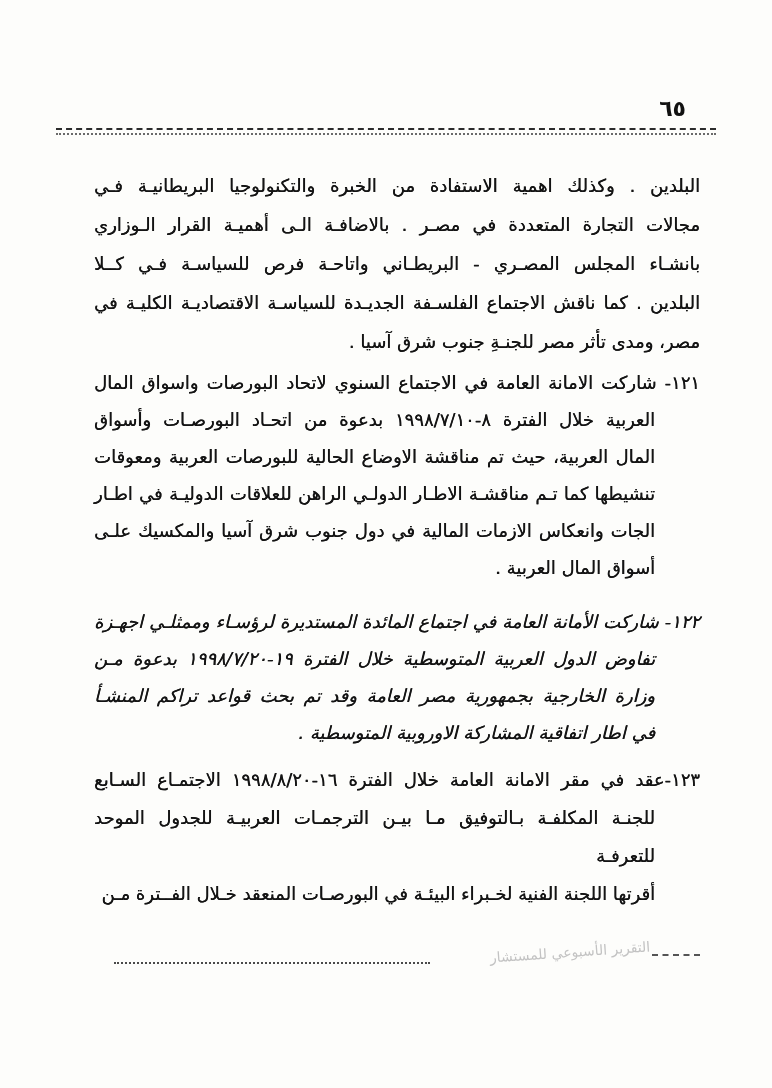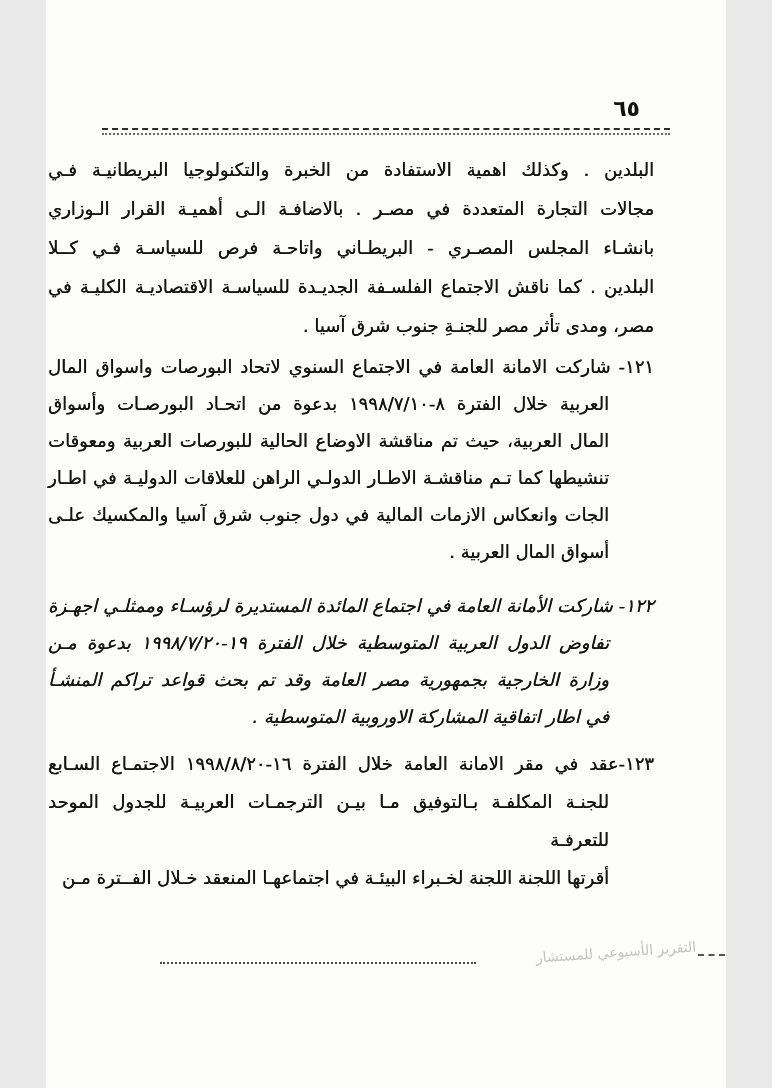--- a/index.html
+++ b/index.html
@@ -1,35 +1,35 @@
 <!DOCTYPE html>
 <html lang="ar"><head>
 <meta charset="utf-8">
 <style>
   html,body{margin:0;padding:0;background:#e9e9e9;}
   .page{
     position:relative;
-    width:680px;height:1088px;
+    width:772px;height:1088px;
     margin:0 auto;
     background:#fdfdfb;
     overflow:hidden;
     font-family:"DejaVu Sans",sans-serif;
     color:#161616;
     direction:rtl;
   }
   .page-number{
     position:absolute;top:96px;right:86px;
     font-size:22px;font-weight:bold;color:#111;
     letter-spacing:1px;
   }
   .header-rules{position:absolute;top:128px;left:56px;right:56px;height:8px;}
   .header-rules .rule-a{border-top:2px dashed #2c2c2c;height:0;}
   .header-rules .rule-b{border-top:2px dotted #6a6a6a;height:0;margin-top:3px;}
   .content{
-    position:absolute;top:150px;right:72px;width:606px;
+    position:absolute;top:166px;right:72px;width:606px;
     font-size:18px;
   }
   .para{margin:0;}
   .line{
     line-height:39px;
     text-align:justify;
     text-align-last:justify;
     -moz-text-align-last:justify;
     color:#141414;
     text-shadow:0.3px 0 0 currentColor;
@@ -92,21 +92,21 @@
     <div class="para p3" data-hanging="">
         <div class="line">١٢٢- شاركت الأمانة العامة في اجتماع المائدة المستديرة لرؤسـاء وممثلـي اجهـزة</div>
         <div class="line cont">تفاوض الدول العربية المتوسطية خلال الفترة ١٩-١٩٩٨/٧/٢٠ بدعوة مـن</div>
         <div class="line cont">وزارة الخارجية بجمهورية مصر العامة وقد تم  بحث قواعد تراكم المنشـأ</div>
         <div class="line cont last">في اطار اتفاقية المشاركة الاوروبية المتوسطية .</div>
       </div>
 
     <div class="para p4" data-hanging="">
         <div class="line">١٢٣-عقد في مقر الامانة العامة خلال  الفترة ١٦-١٩٩٨/٨/٢٠ الاجتمـاع السـابع</div>
         <div class="line cont">للجنـة المكلفـة بـالتوفيق مـا بيـن الترجمـات العربيـة للجدول الموحد للتعرفـة</div>
-        <div class="line cont last">أقرتها اللجنة اللجنة لخـبراء البيئـة في اجتماعهـا المنعقد خـلال الفــترة مـن</div>
+        <div class="line cont last">أقرتها اللجنة الفنية لخـبراء البيئـة في البورصـات المنعقد خـلال الفــترة مـن</div>
       </div>
   </div>
 
   <div class="footer-rule"></div>
 
   <div class="footer-stamp">التقرير الأسبوعي للمستشار</div>
 
   <div class="footer-dashes"></div>
 
 </div>

